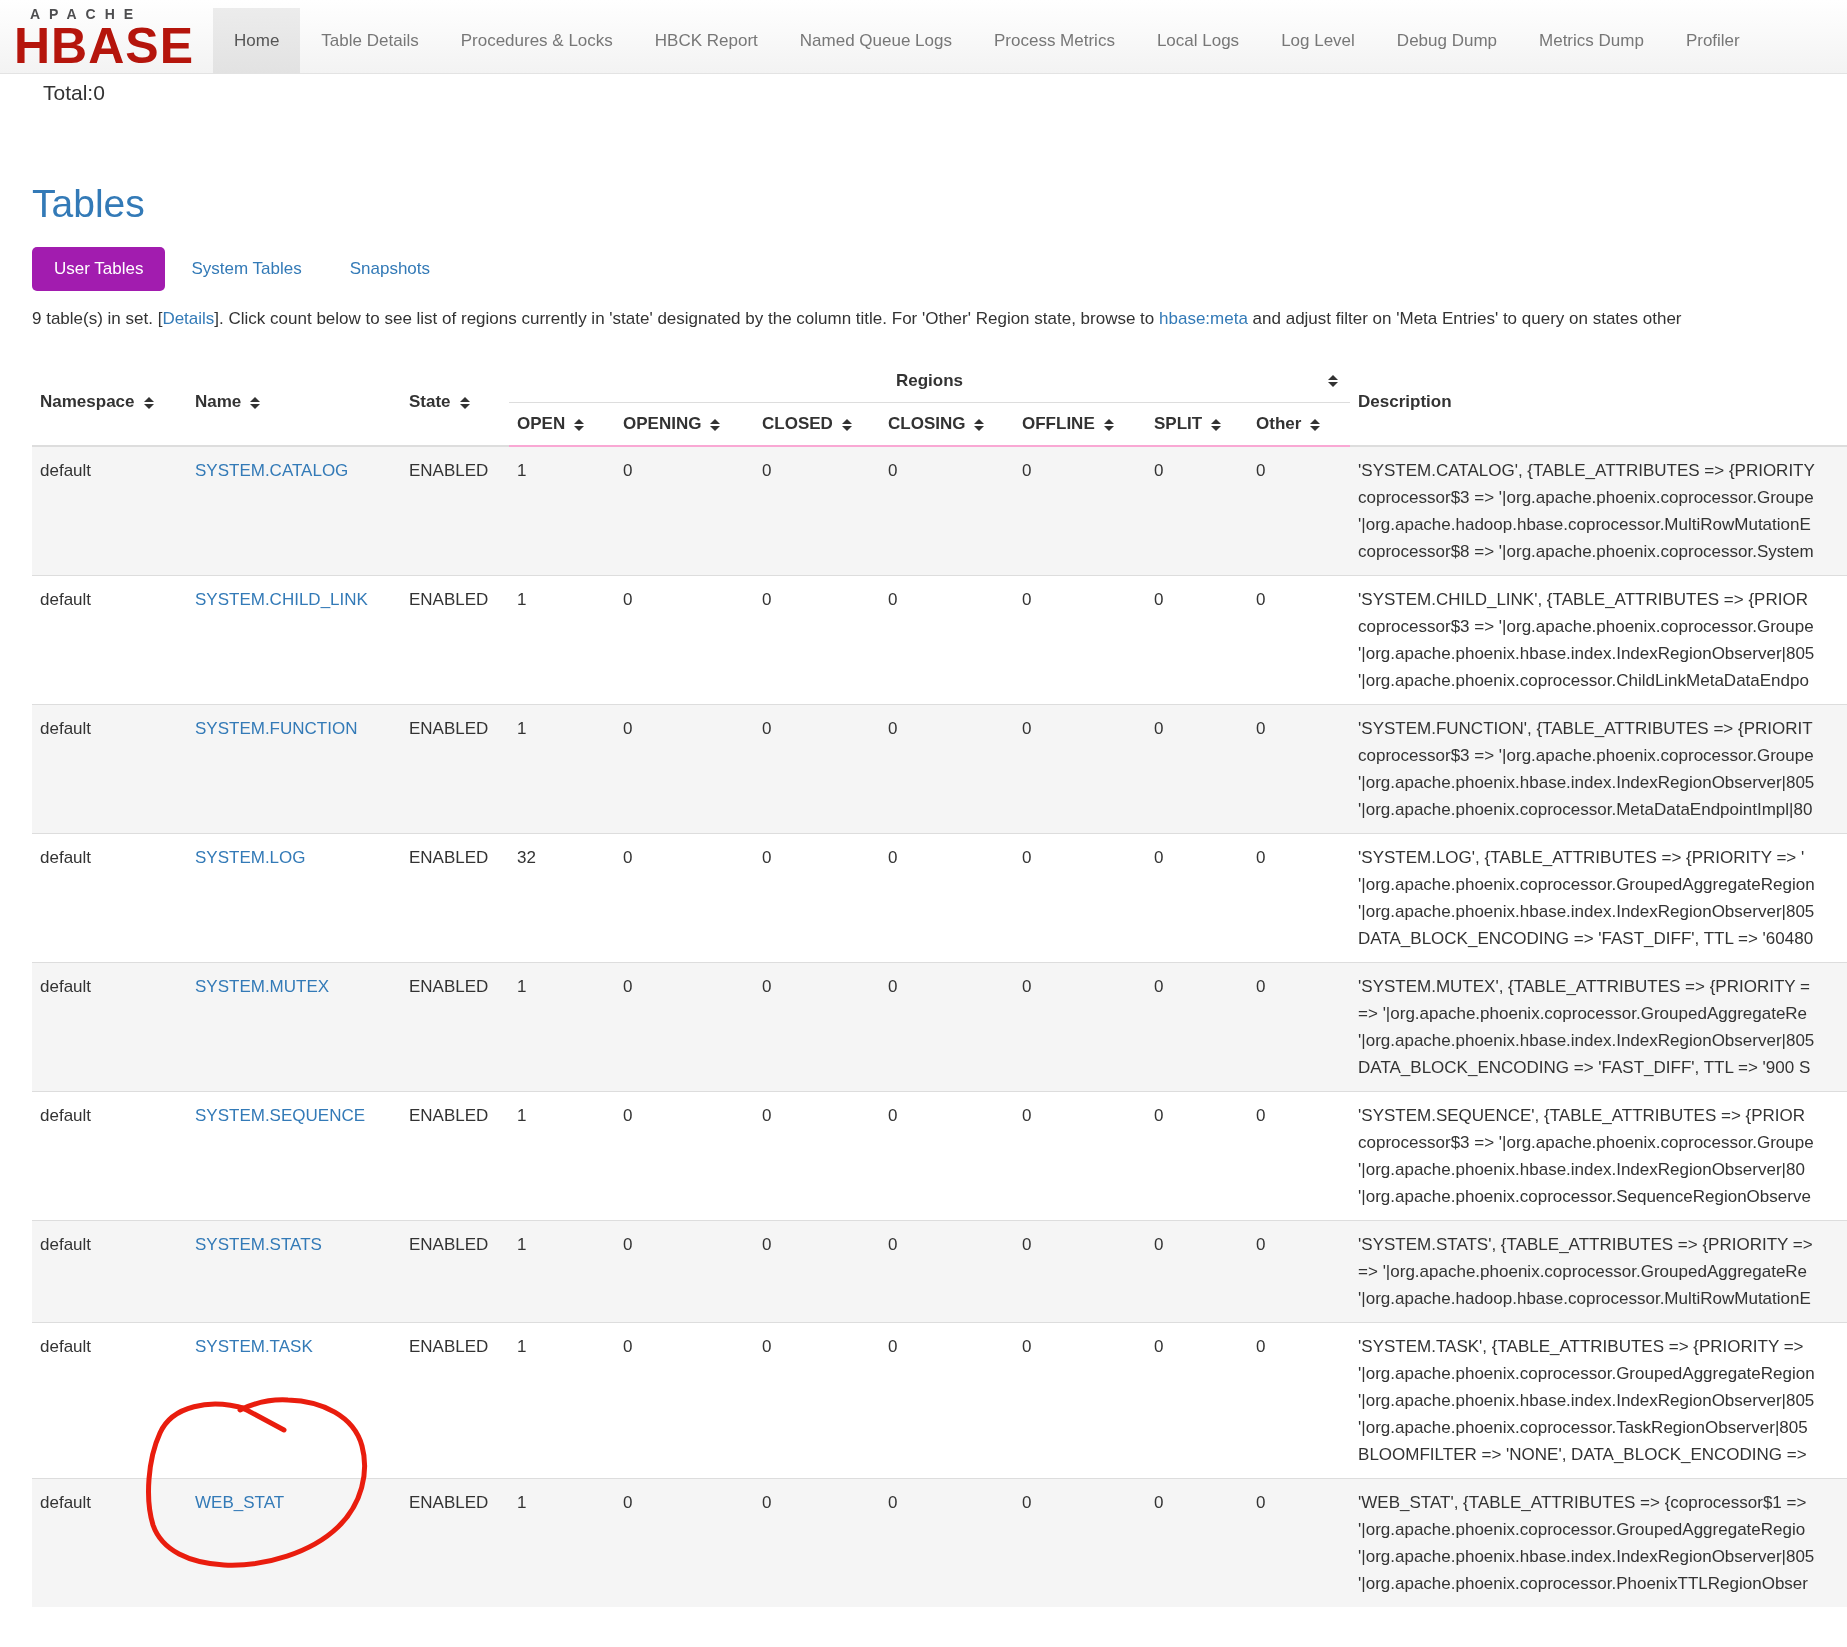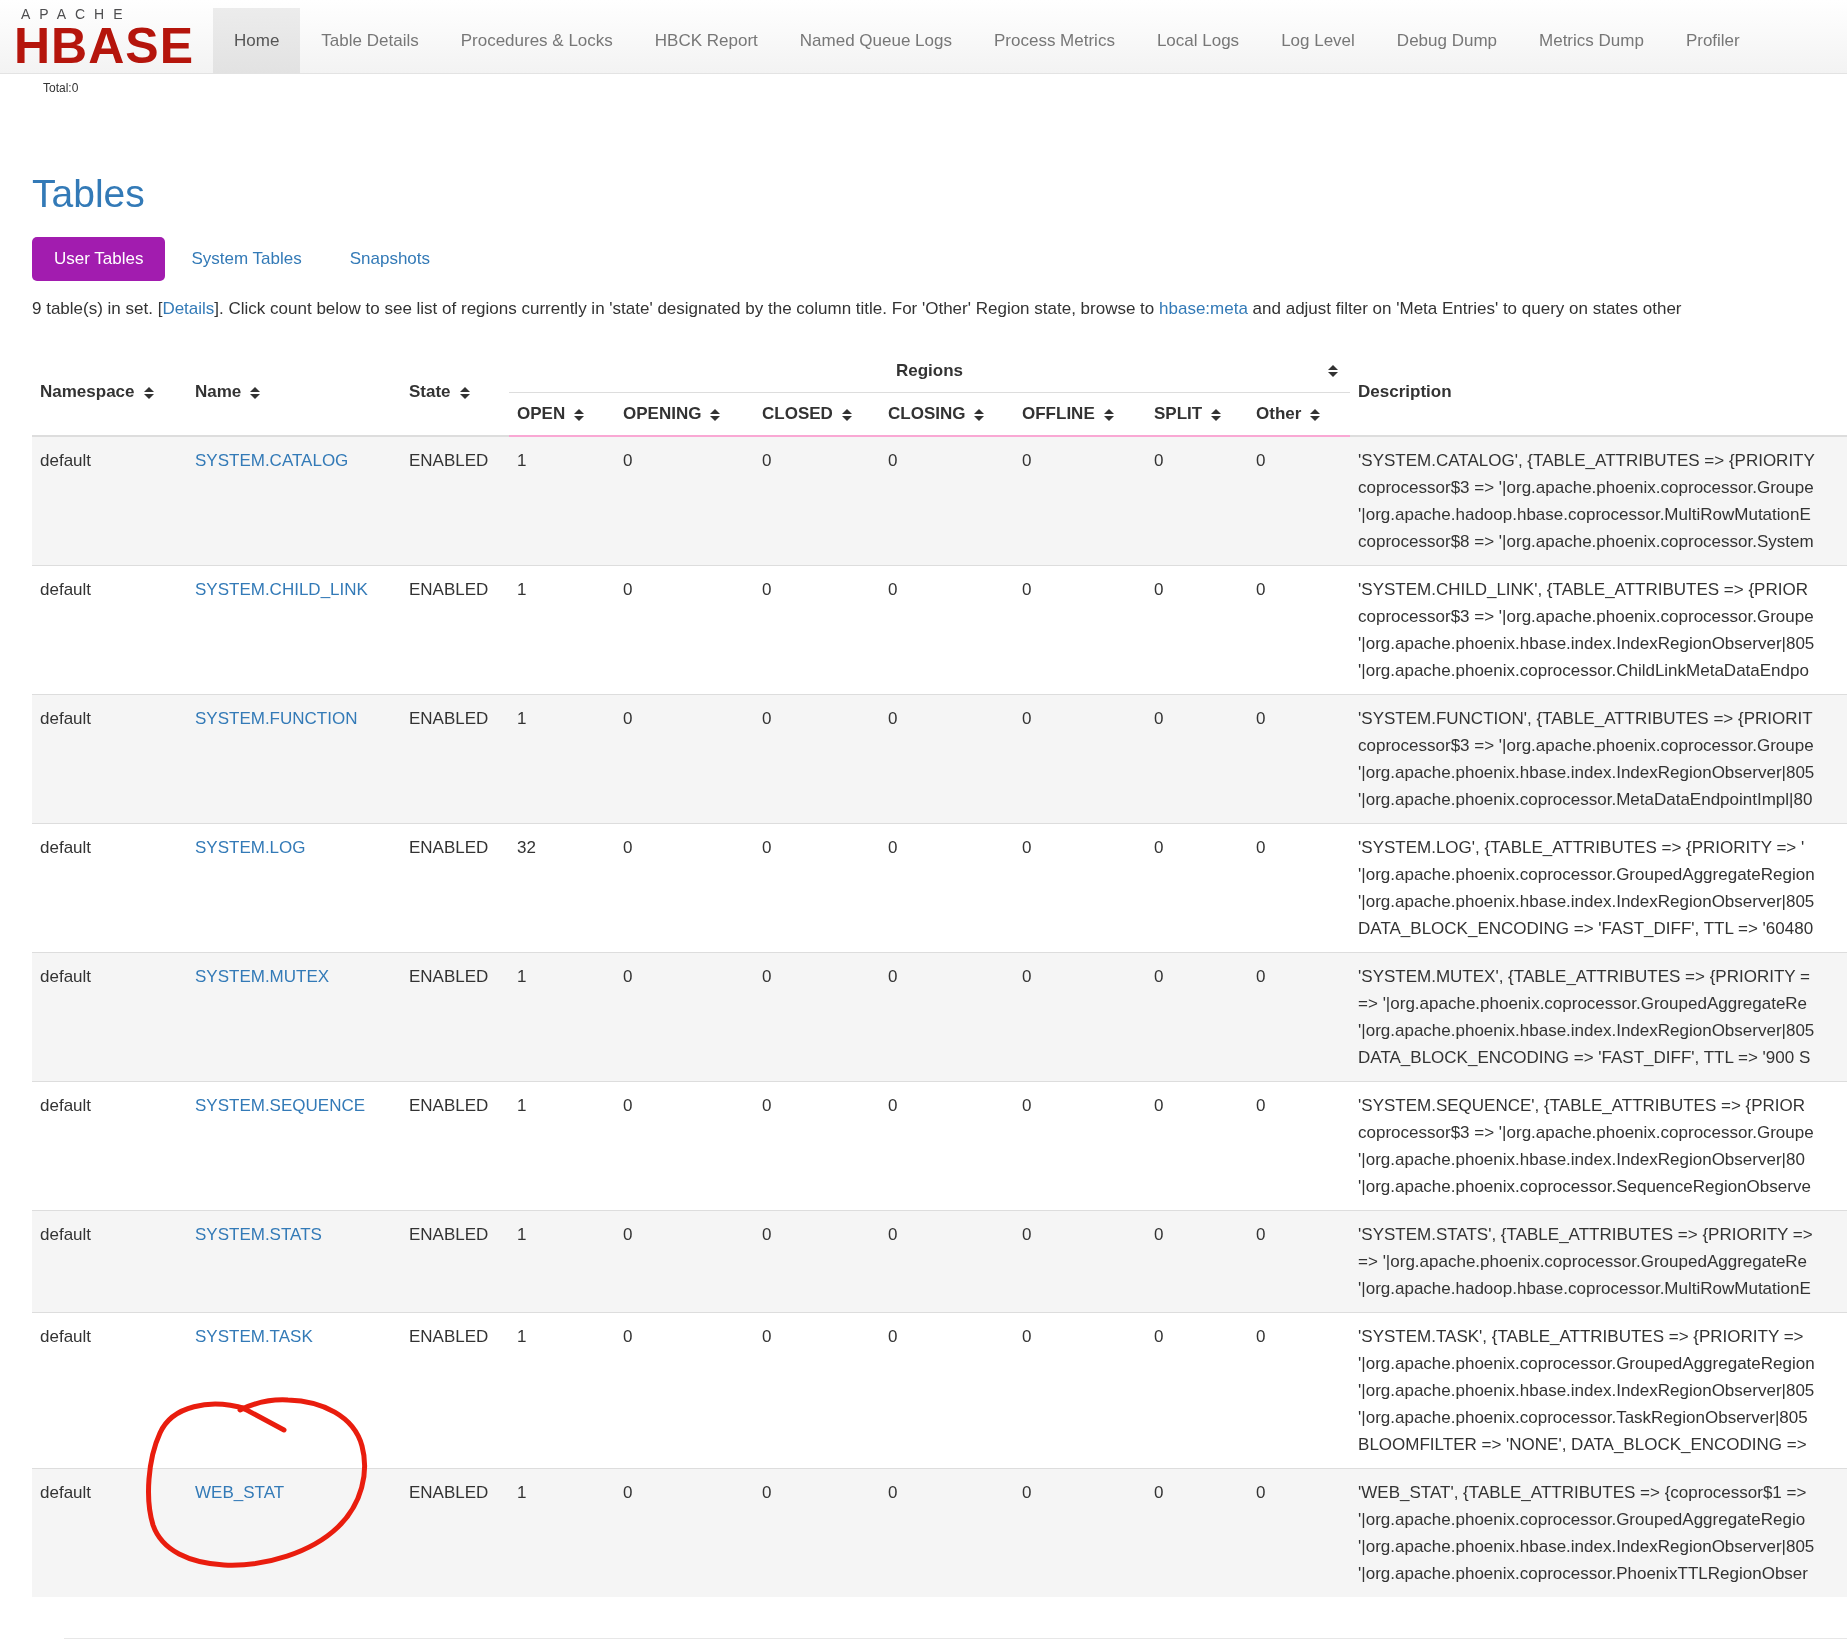--- a/index.html
+++ b/index.html
@@ -14,31 +14,31 @@
   .navbar {
     height:74px; width:100%;
     background:linear-gradient(#ffffff, #f3f3f3);
     border-bottom:1px solid #e3e3e3;
     display:flex; align-items:stretch;
   }
   .logo {
     width:182px; margin-left:14px; display:flex; flex-direction:column;
     justify-content:center; cursor:pointer; padding-top:4px;
   }
-  .logo-top { font-size:14px; font-weight:normal; letter-spacing:9px; color:#4e4e50; line-height:1; margin-left:7px; }
+  .logo-top { font-size:14px; font-weight:bold; letter-spacing:9px; color:#4e4e50; line-height:1; margin-left:16px; }
   .logo-main { font-size:50px; font-weight:700; color:#b5150c; line-height:1.0; letter-spacing:1px; }
   .nav-items { display:flex; list-style:none; margin:8px 0 0 17px; padding:0; }
   .nav-item {
     padding:0 21px; line-height:66px; height:66px; color:#777;
     font-size:17px; cursor:pointer; white-space:nowrap;text-align:right;
   }
   .nav-item.active { background:linear-gradient(#ececec,#e2e2e2); color:#555; }
 
   
-  .total-line { margin:7px 0 18px 43px; font-size:12px; color:#333; }
+  .total-line { margin:7px 0 18px 43px; font-size:21px; color:#333; }
 
   
   .container { padding-left:32px; }
   h1.page-title {
     margin:78px 0 0 0; font-weight:500; font-size:39px; color:#337ab7; line-height:1.1;
   }
   .pills { display:flex; list-style:none; margin:21px 0 0 0; padding:0; align-items:center; }
   .pill {
     padding:12px 22px; font-size:17px; color:#337ab7; border-radius:5px;
     cursor:pointer; margin-right:4px; white-space:nowrap;

